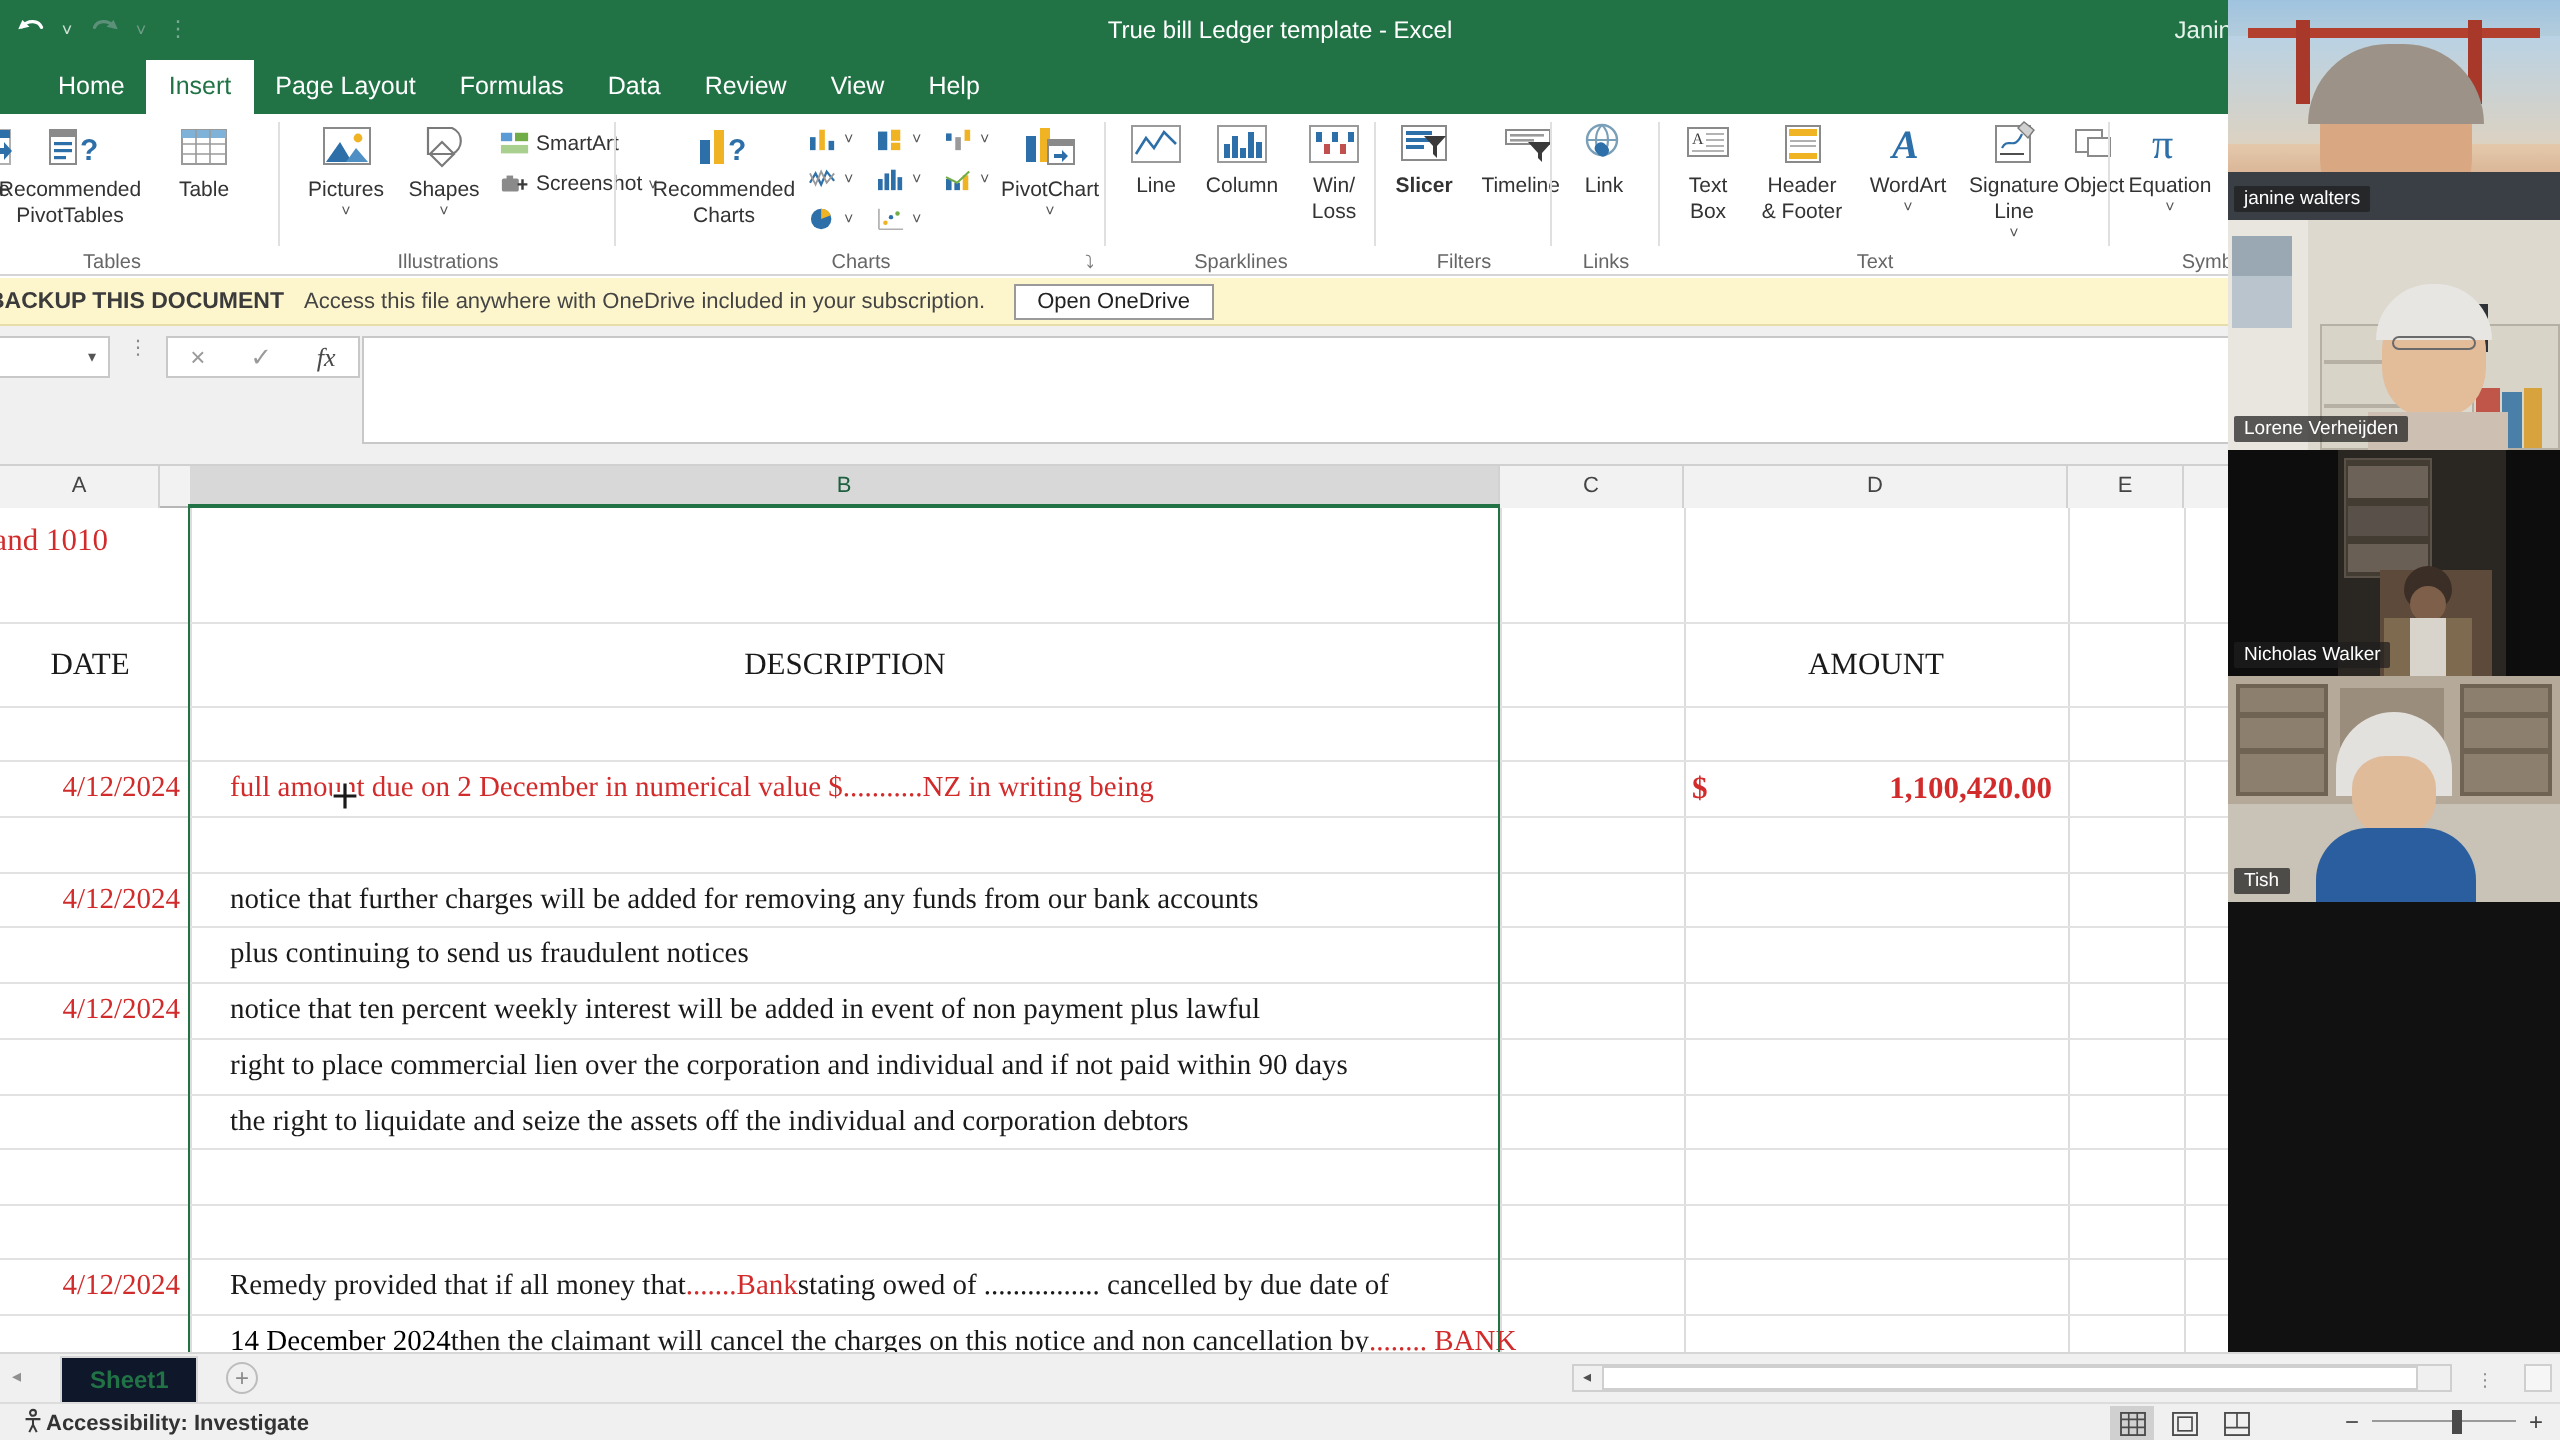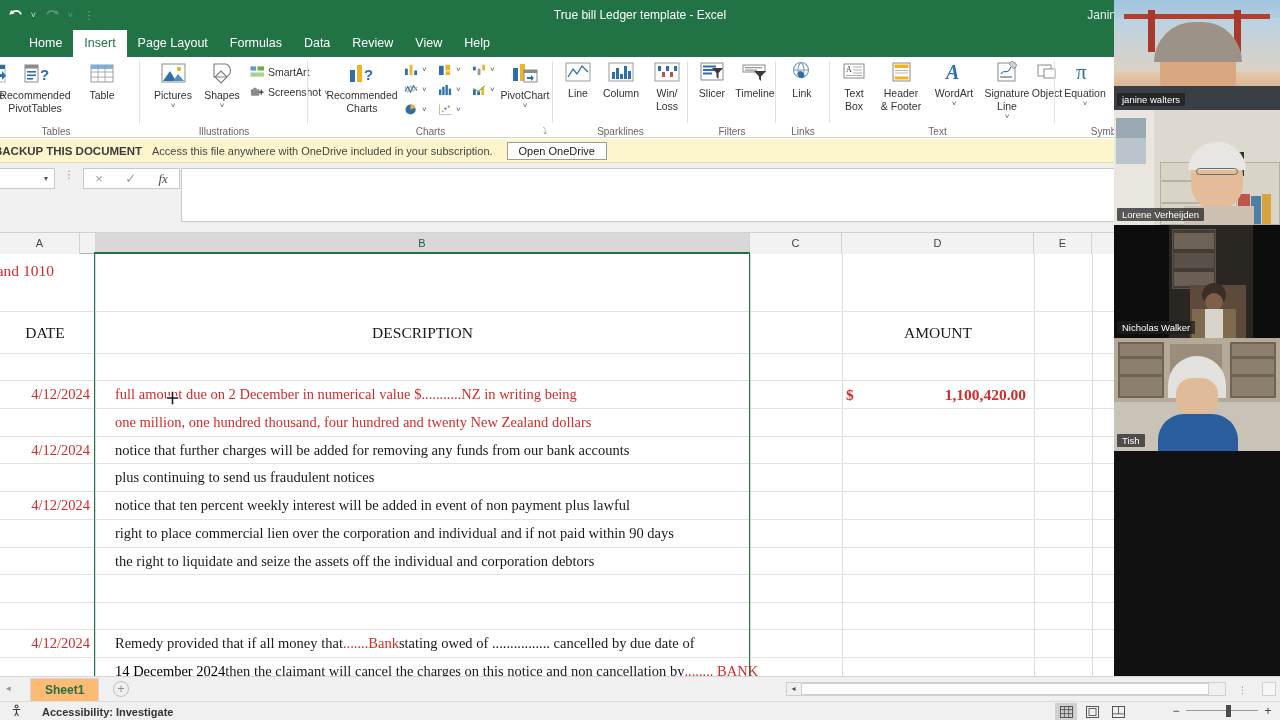--- a/index.html
+++ b/index.html
@@ -151,42 +151,42 @@
 
   
   .sheetbar {
     position: absolute; left: 0; top: 676px; width: 1280px; height: 25px;
     background: #f0f0f0; border-top: 1px solid #d6d6d6;
   }
   .navarrow { position: absolute; left: 6px; top: 6px; font-size: 9px; color: #909090; }
   .sheettab {
     position: absolute; left: 30px; top: 1px; height: 24px; padding: 0 14px;
     line-height: 23px; font-size: 12px; font-weight: 700; color: #217346;
-    background: #fdba74; border: 1px solid #d6d6d6; border-bottom: none;
+    background: #0f172a; border: 1px solid #d6d6d6; border-bottom: none;
   }
   .addsheet { position: absolute; left: 113px; top: 4px; width: 16px; height: 16px;
     border-radius: 50%; border: 1px solid #bdbdbd; color: #8a8a8a; font-size: 12px;
     line-height: 14px; text-align: center; }
   .hscroll {
     position: absolute; left: 786px; top: 5px; width: 440px; height: 14px;
     background: #f0f0f0; border: 1px solid #cfcfcf;
   }
   .hscroll .thumb { position: absolute; left: 14px; top: 0; width: 408px; height: 12px; background: #ffffff; border: 1px solid #cfcfcf;}
   .hscroll .lsb { position: absolute; left: 0; top: 0; width: 13px; height: 12px; font-size: 8px; color: #505050; text-align: center; line-height: 12px;}
   .hsdots { position:absolute; left:1238px; top:8px; font-size:9px; color:#8a8a8a; letter-spacing:1px;}
   .hscorner { position:absolute; left:1262px; top:5px; width:14px; height:14px; border:1px solid #cfcfcf; background:#f6f6f6;}
 
   
   .statusbar {
     position: absolute; left: 0; top: 701px; width: 1280px; height: 19px;
     background: #f0f0f0; border-top: 1px solid #dcdcdc;
   }
   .status-acc {
     position: absolute; left: 10px; top: 0; height: 19px; display: flex;
-    align-items: center; gap: 19px; font-size: 11px; color: #333333; font-weight: 700;
+    align-items: center; gap: 0; font-size: 11px; color: #333333; font-weight: 700;
   }
   .viewbtns { position: absolute; left: 1055px; top: 1px; display: flex; gap: 4px; }
   .vbtn { width: 22px; height: 17px; display: flex; align-items: center; justify-content: center; }
   .vbtn.active { background: #d0d0d0; }
   .zoomrow { position: absolute; left: 1170px; top: 2px; display: flex; align-items: center; gap: 4px; }
   .zminus, .zplus { font-size: 12px; color: #444444; width: 12px; text-align: center; }
   .ztrack { position: relative; width: 72px; height: 14px; }
   .ztrack .line { position: absolute; left: 0; top: 6px; width: 72px; height: 1px; background: #9a9a9a; }
   .ztrack .knob { position: absolute; left: 40px; top: 1px; width: 5px; height: 12px; background: #4a4a4a; }
 
@@ -443,31 +443,31 @@
           <rect x="22" y="6" width="3" height="5" fill="#2d6fa8"></rect>
         </svg>
         <div class="cap">Win/</div>
         <div class="cap">Loss</div>
       </div>
       <div class="glabel">Sparklines</div>
       <div class="gsep"></div>
     </div>
 
     <div class="rgroup" style="left:688px; width:88px;">
-      <div class="bigbtn" style="left:2px; width:44px;">
+      <div class="bigbtn" style="left:2px; width:44px;font-weight:bold;">
         <svg class="ic" width="30" height="26" viewBox="0 0 30 26">
           <rect x="4" y="3" width="22" height="17" fill="#ffffff" stroke="#8a8a8a"></rect>
           <rect x="6" y="5.5" width="13" height="2" fill="#2d6fa8"></rect>
           <rect x="6" y="9" width="13" height="2" fill="#2d6fa8"></rect>
           <rect x="6" y="12.5" width="9" height="2" fill="#2d6fa8"></rect>
           <path d="M15 8 L26 8 L21.5 13 L21.5 19 L19.5 17 L19.5 13 Z" fill="#3a3a3a"></path>
         </svg>
         <div class="cap">Slicer</div>
       </div>
-      <div class="bigbtn" style="left:42px; width:50px;">
+      <div class="bigbtn" style="left:42px; width:50px;align-items:flex-end;">
         <svg class="ic" width="30" height="26" viewBox="0 0 30 26">
           <rect x="3" y="5" width="22" height="7" fill="#ffffff" stroke="#8a8a8a"></rect>
           <rect x="5" y="7" width="17" height="1.3" fill="#9a9a9a"></rect>
           <rect x="5" y="9.5" width="12" height="1.3" fill="#9a9a9a"></rect>
           <path d="M14 11 L26 11 L21 16.5 L21 21 L19 19 L19 16.5 Z" fill="#3a3a3a"></path>
         </svg>
         <div class="cap">Timeline</div>
       </div>
       <div class="glabel">Filters</div>
       <div class="gsep"></div>
@@ -612,21 +612,20 @@
 
       <div class="grow" style="top:127px; height:28px;">
         <div class="cell c-date" style="left:0px; width:93px;">4/12/2024</div>
         <div class="cell c-desc red" style="left:95px; width:655px;">full amount due on 2 December in numerical value $...........NZ in writing being</div>
         <div class="cell c-cur" style="left:842px; width:30px;">$</div>
         <div class="cell c-amt" style="left:872px; width:162px;">1,100,420.00</div>
       </div>
 
       <div class="grow" style="top:155px; height:28px;">
         <div class="cell c-date" style="left:0px; width:93px;"></div>
-        <div class="cell c-desc red" style="left:95px; width:700px;">one million, one hundred thousand, four hundred and twenty New Zealand dollars</div>
       </div>
 
       <div class="grow" style="top:183px; height:27px;">
         <div class="cell c-date" style="left:0px; width:93px;">4/12/2024</div>
         <div class="cell c-desc black" style="left:95px; width:760px;">notice that further charges will be added for removing any funds from our bank accounts</div>
       </div>
 
       <div class="grow" style="top:210px; height:28px;">
         <div class="cell c-date" style="left:0px; width:93px;"></div>
         <div class="cell c-desc black" style="left:95px; width:655px;">plus continuing to send us fraudulent notices</div>

